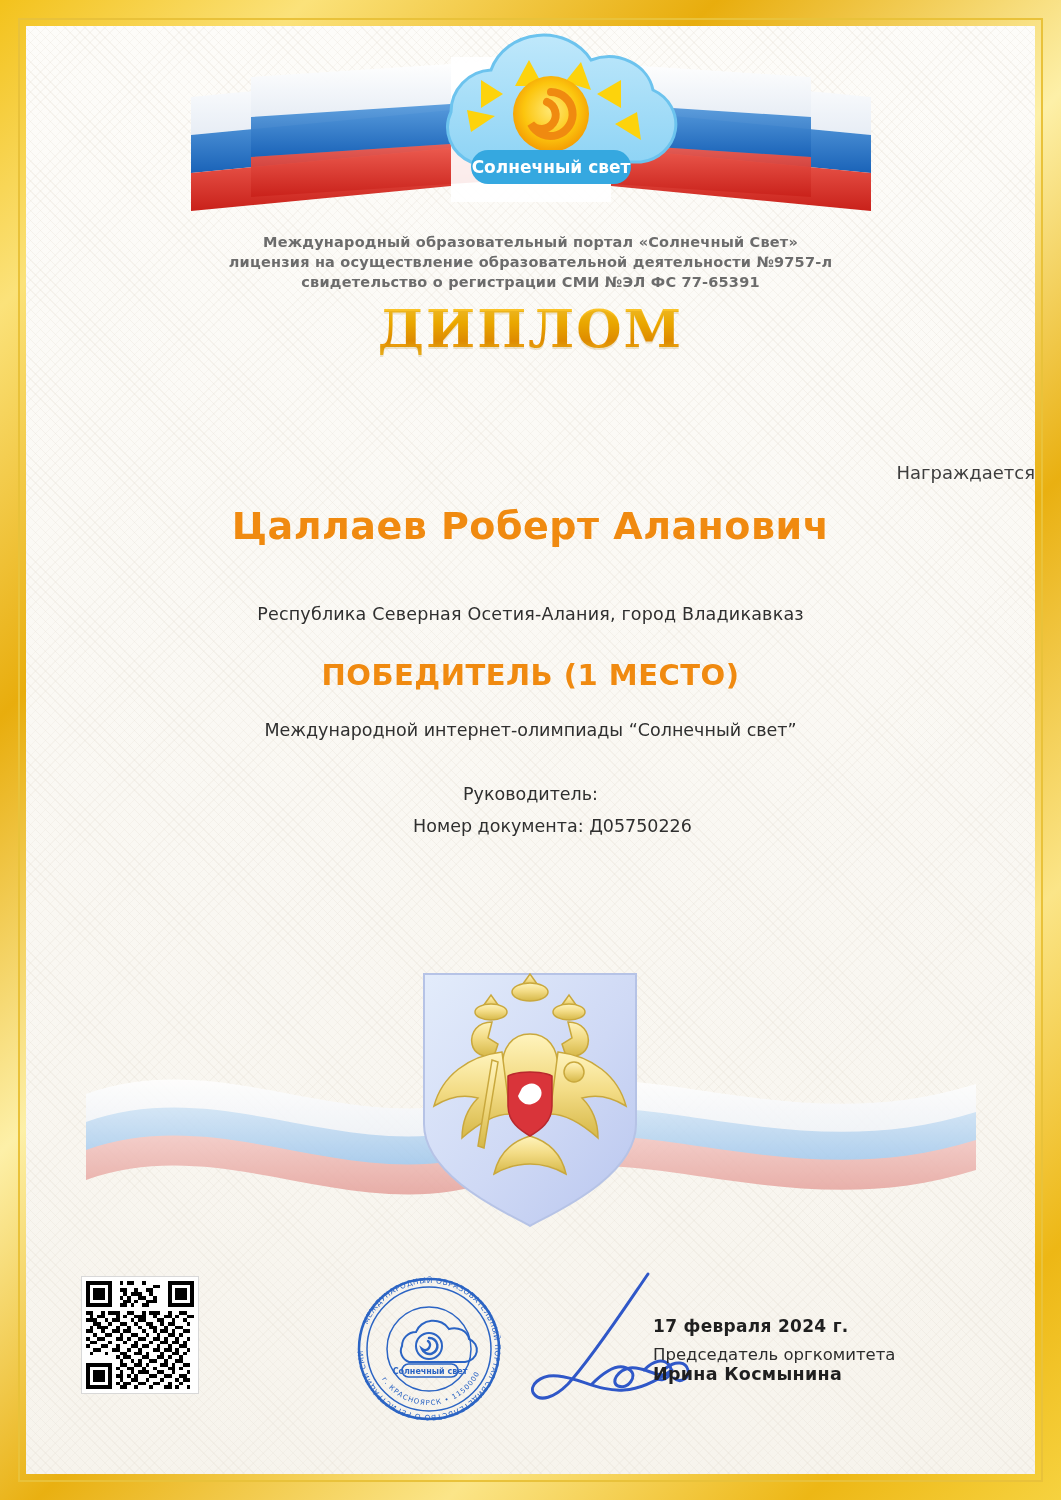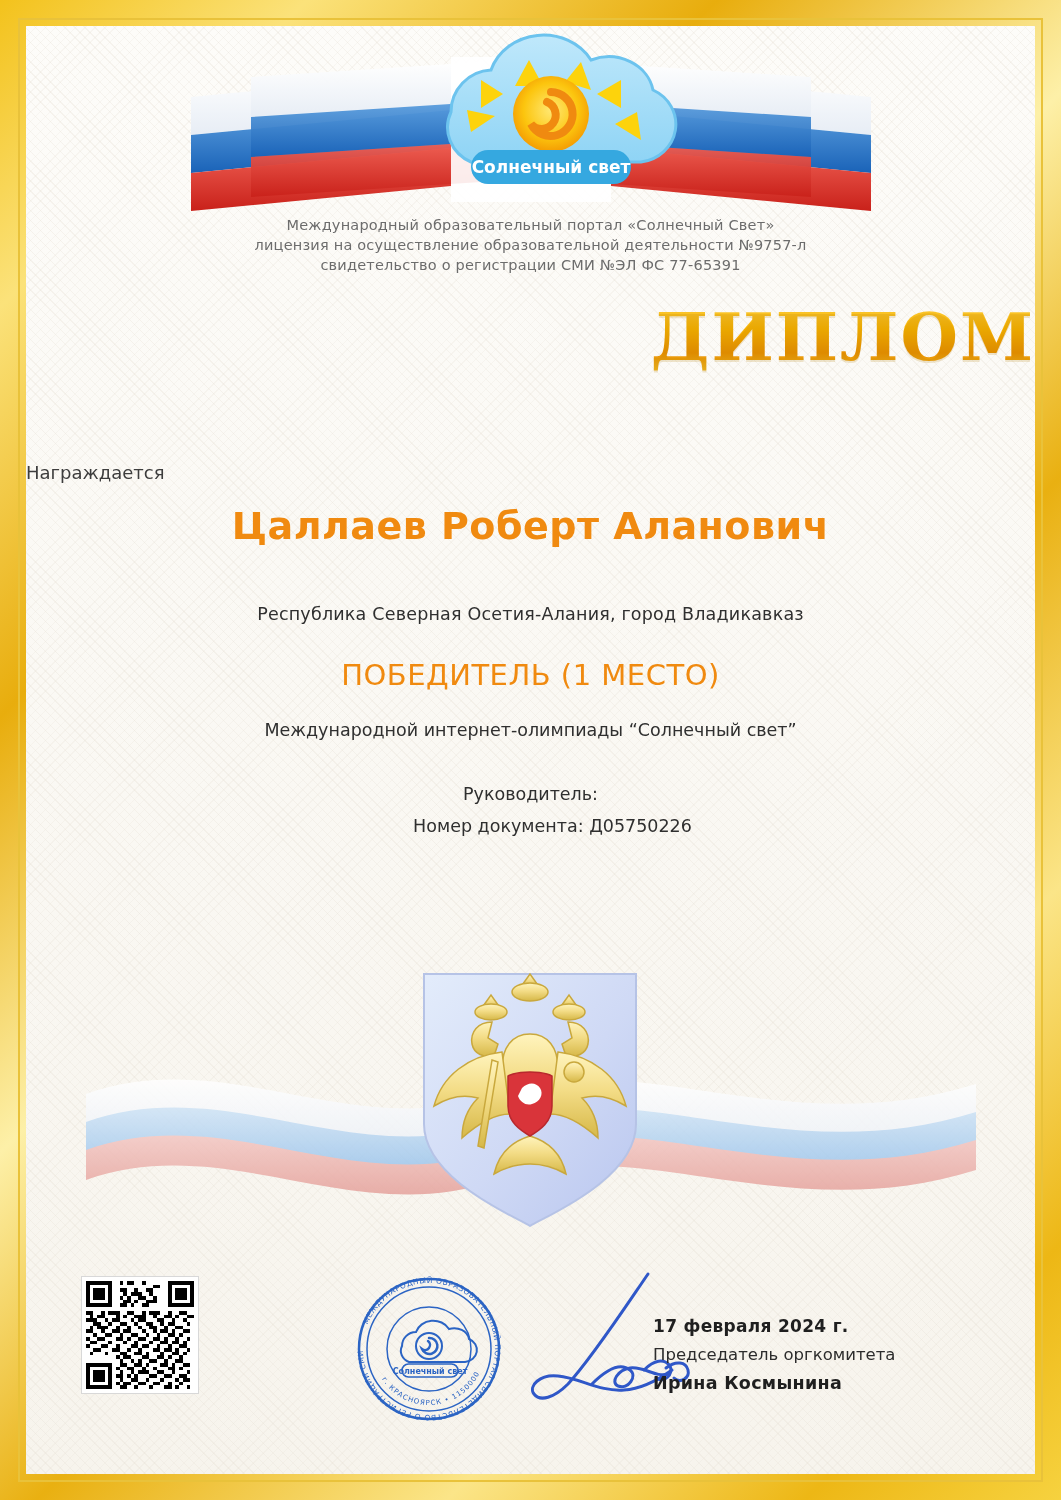--- a/index.html
+++ b/index.html
@@ -48,51 +48,52 @@
     position: absolute;
     left: 0; right: 0; top: 6px;
     height: 220px;
   }
   .ribbon-svg { display: block; margin: 0 auto; }
 
   
   .portal-info {
     position: absolute;
     left: 0; right: 0;
-    top: 189px;
+    top: 206px;
     text-align: center;
     color: #6c6c6c;
     font-size: 14.5px;
     line-height: 20px;
     letter-spacing: 0.2px;
+    font-weight: bold;
   }
 
   
   .diploma-title {
     position: absolute;
     left: 0; right: 0;
     top: 272px;
-    text-align: right;
+    text-align: center;
     font-family: "DejaVu Serif", serif;
-    font-size: 66px;
+    font-size: 52px;
     font-weight: bold;
     letter-spacing: 2px;
     background: linear-gradient(180deg, #fcd24a 0%, #f7b200 40%, #e88f00 70%, #f6c42a 100%);
     -webkit-background-clip: text;
     background-clip: text;
     color: transparent;
     text-shadow: 0 2px 0 rgba(180,120,0,0.18);
   }
 
   
   .awarded-label {
     position: absolute;
     left: 0; right: 0;
     top: 436px;
-    text-align: left;
+    text-align: right;
     font-size: 18px;
     color: #3d3d3d;
   }
   .recipient {
     position: absolute;
     left: 0; right: 0;
     top: 478px;
     text-align: center;
     font-size: 38px;
     font-weight: bold;
@@ -109,21 +110,21 @@
   }
   .org-line-1 { top: 546px; }
   .org-line-2 { top: 578px; }
 
   .place {
     position: absolute;
     left: 0; right: 0;
     top: 632px;
     text-align: center;
     font-size: 29px;
-    font-weight: normal;
+    font-weight: bold;
     color: #f08a10;
     letter-spacing: 0.5px;
   }
 
   .olympiad {
     position: absolute;
     left: 0; right: 0;
     top: 694px;
     text-align: center;
     font-size: 17.5px;
@@ -204,21 +205,20 @@
   }
   .footer-role {
     font-size: 16.5px;
     color: #2c2c2c;
     margin-top: 9px;
   }
   .footer-name {
     font-size: 17.5px;
     font-weight: bold;
     color: #1f1f1f;
-    margin-top: 9px;
     letter-spacing: 0.3px;
   }
 </style>
 </head>
 <body>
 
 <div class="certificate">
   <div class="inner-border"></div>
 
   <div class="page">

